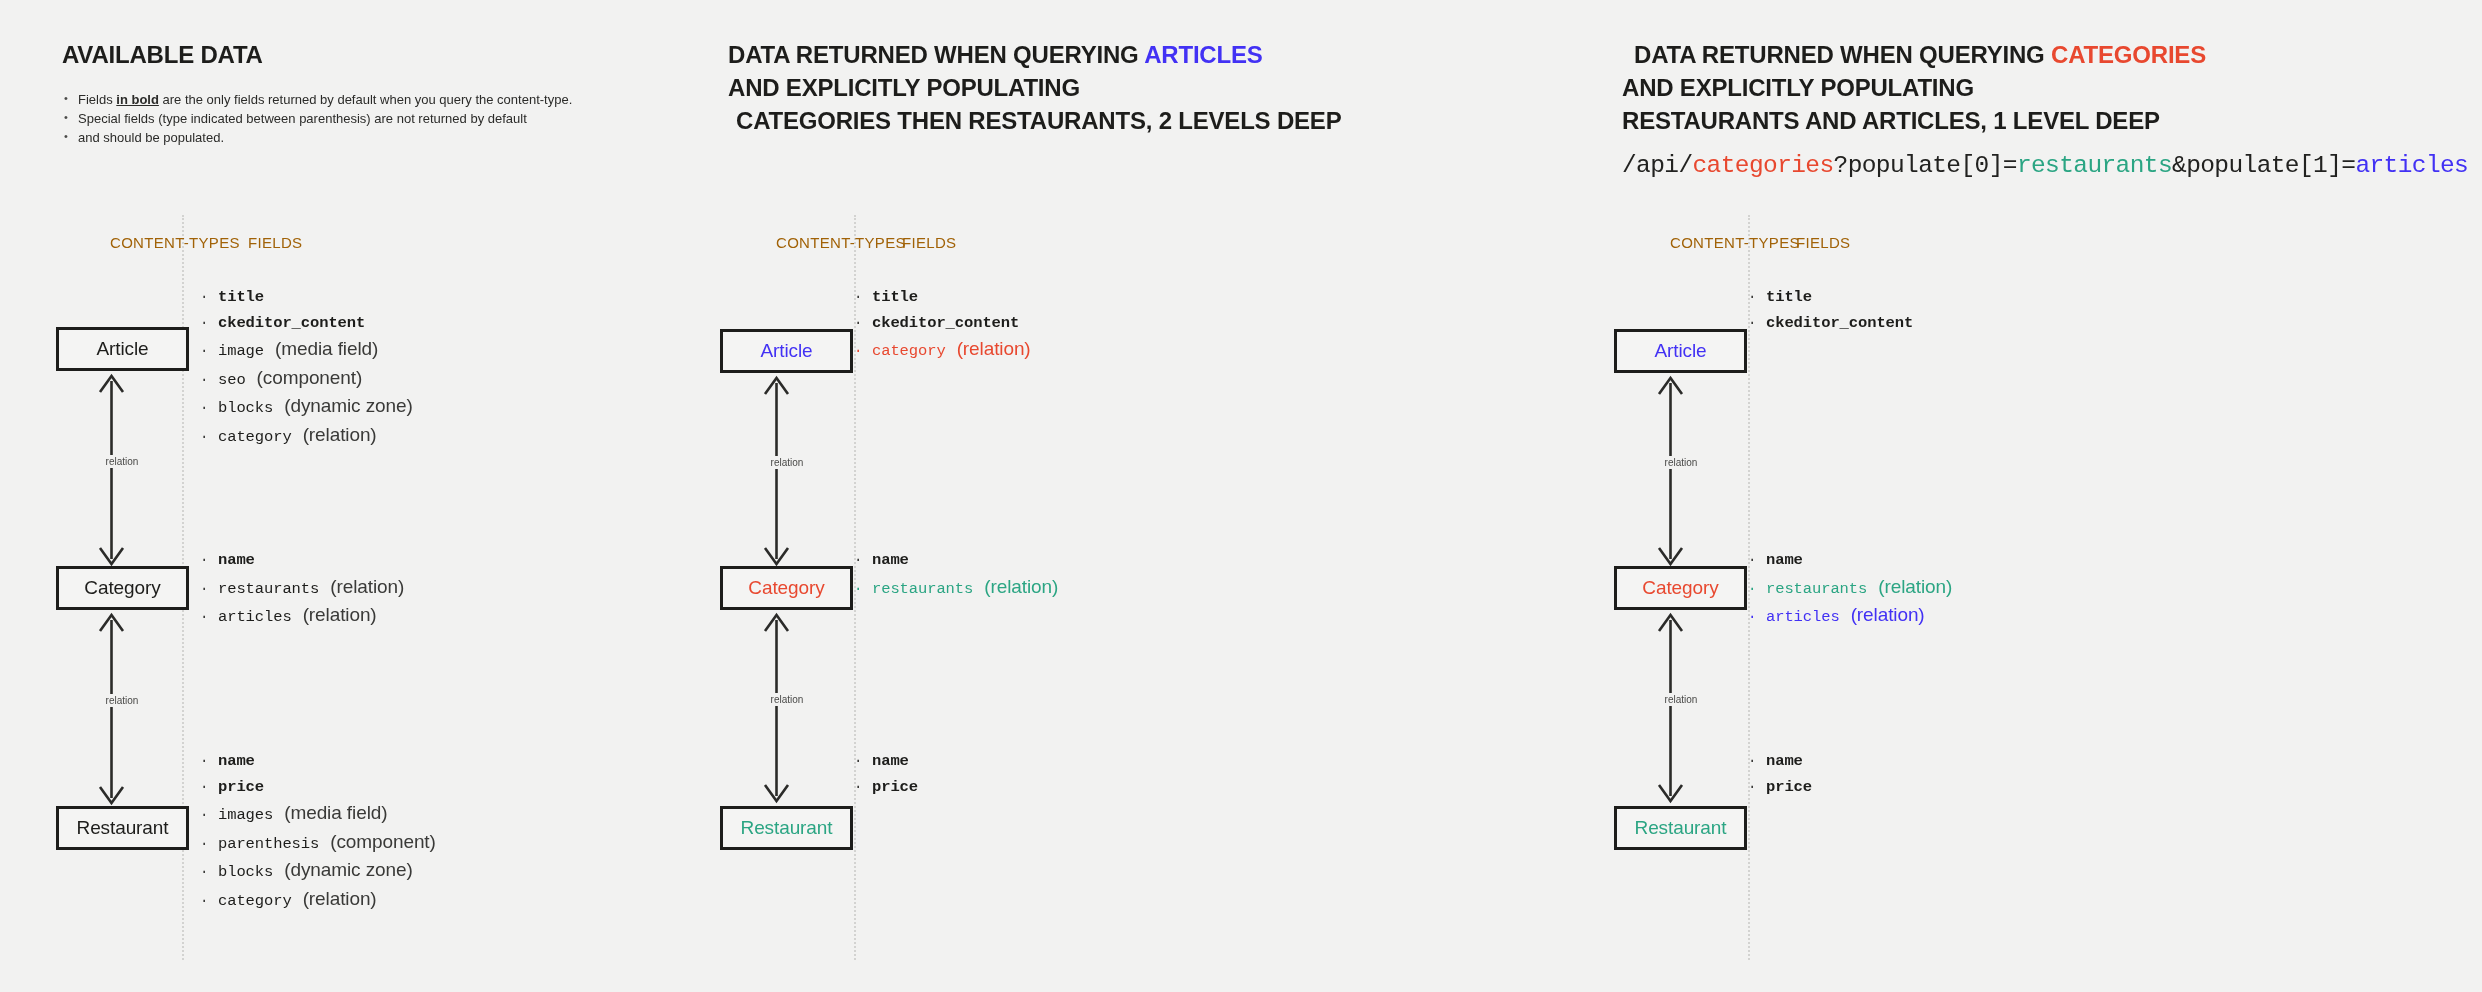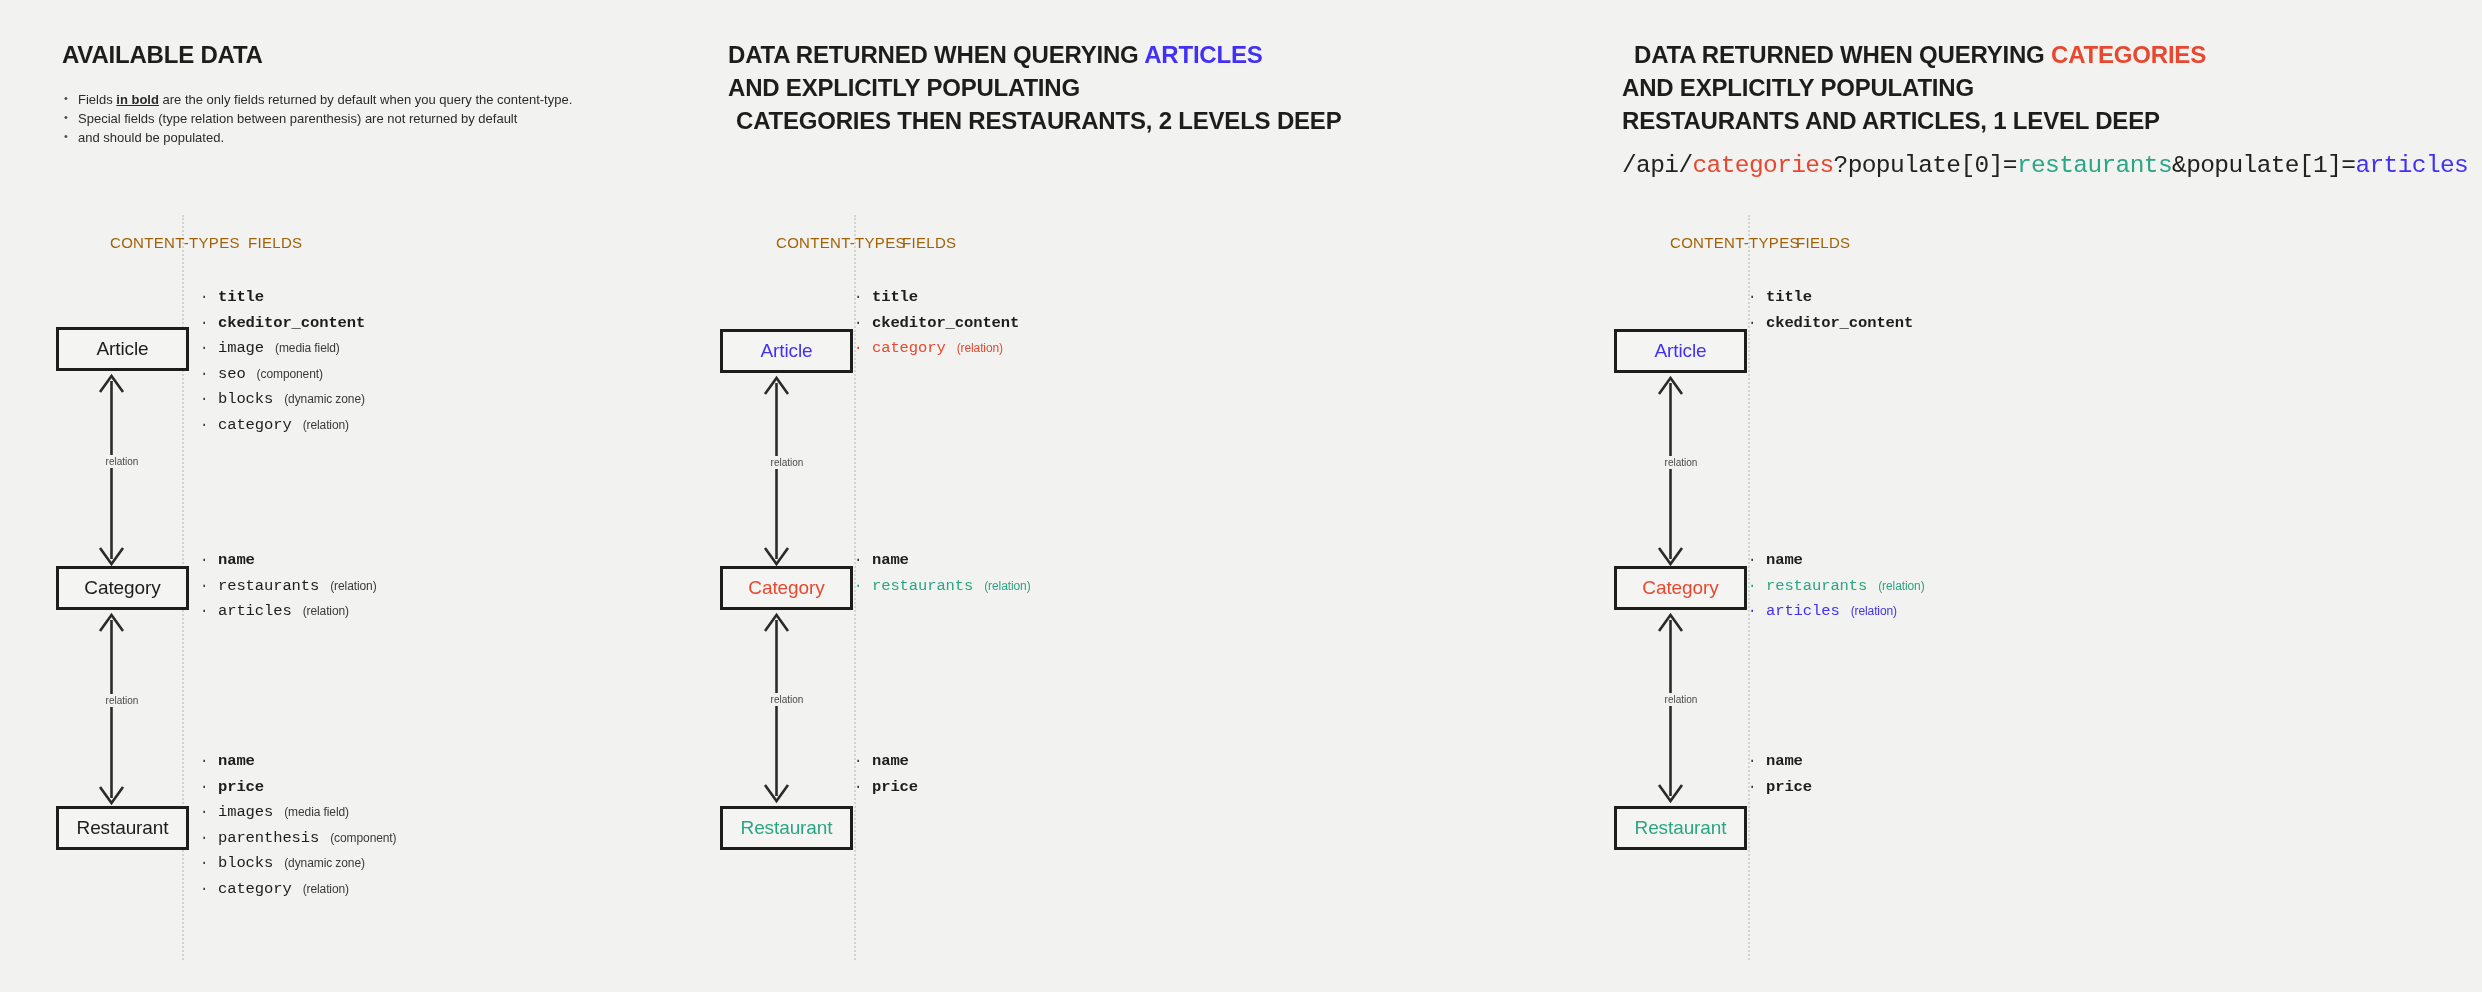--- a/index.html
+++ b/index.html
@@ -137,21 +137,21 @@
   .field-list .fl-dot {
     width: 18px;
     flex: 0 0 18px;
     font-size: 14px;
     line-height: 25.6px;
     color: #3a3a38;
   }
   .field-list .fl-name { letter-spacing: -0.1px; }
   .field-list .fl-type {
     font-family: "Liberation Sans", sans-serif;
-    font-size: 12px;
+    font-size: 19px;
     color: #3a3a38;
     margin-left: 11px;
     letter-spacing: -0.1px;
   }
   .fl-item.bold .fl-name { font-weight: bold; }
   .fl-item.c-orange .fl-name,
   .fl-item.c-orange .fl-type,
   .fl-item.c-orange .fl-dot { color: #e8482f; }
   .fl-item.c-green .fl-name,
   .fl-item.c-green .fl-type,
@@ -171,21 +171,21 @@
 
   <section class="panel" id="panel-available">
 
     <h1 class="panel-title" style="left:62px; top:38px;">AVAILABLE DATA</h1>
 
     <ul class="bullets" style="left:62px; top:90px; width:560px;">
       <li>
         <span>Fields </span><b>in bold</b><span> are the only fields returned by default when you query the content-type.</span>
       </li>
       <li>
-        <span>Special fields (type relation between parenthesis) are not returned by default</span>
+        <span>Special fields (type indicated between parenthesis) are not returned by default</span>
       </li>
       <li style="list-style:none; padding-left:16px;">
         
         <span>and should be populated.</span>
       </li>
     </ul>
 
     <div class="col-caption" style="left:62px; top:234px;">CONTENT-TYPES</div>
     <div class="col-caption" style="left:200px; top:234px;">FIELDS</div>
 

